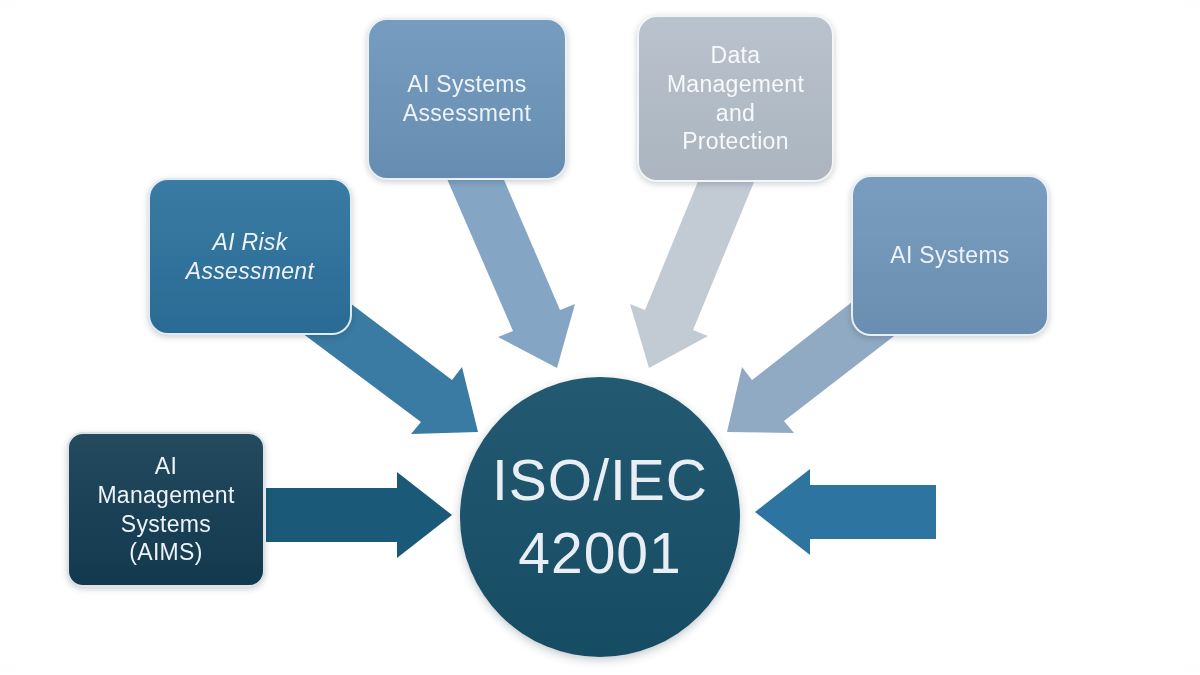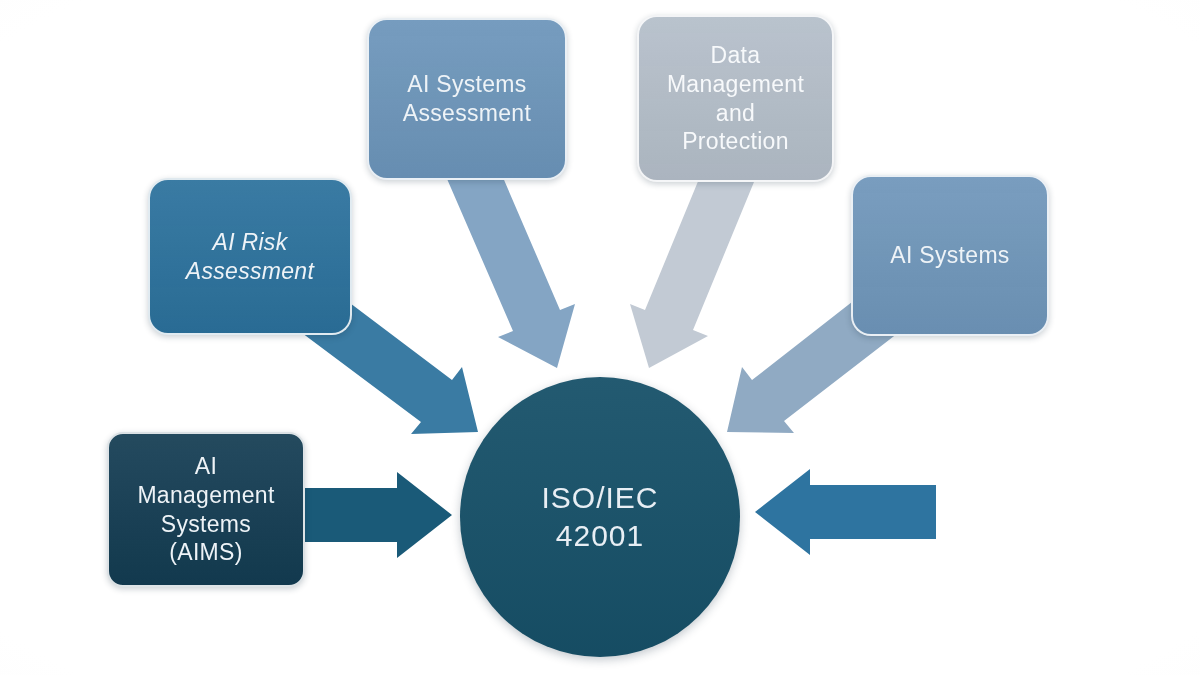--- a/index.html
+++ b/index.html
@@ -32,38 +32,38 @@
   .box-control  { left: 934px; top: 432px; width: 197px; height: 162px; }
   .center-circle {
     position: absolute; left: 460px; top: 377px; width: 280px; height: 280px;
     border-radius: 50%; border: none;
     display: flex; align-items: center; justify-content: center;
     text-align: center; color: #e8eef4;
     box-shadow: 0 3px 10px rgba(20,40,60,0.25);
     background-image: linear-gradient(180deg, rgba(255,255,255,0.05), rgba(0,0,0,0.06));
   }
   .center-circle .label {
-    white-space: pre-line; font-size: 30px; line-height: 1.28; letter-spacing: 1px;
+    white-space: pre-line; font-size: 57px; line-height: 1.28; letter-spacing: 1px;
   }
 </style>
 </head>
 <body>
 
 <div class="stage">
 
   <svg class="arrows" viewBox="0 0 1200 675" aria-hidden="true">
     <polygon points="266,488 397,488 397,472 452,515 397,558 397,542 266,542" fill="#1a5a78"></polygon>
     <polygon points="302,333 421,422 411,434 478,432 462,367 452,380 334,291" fill="#3a7ba3"></polygon>
     <polygon points="441,165 513,331 498,337 557,368 575,304 560,310 489,145" fill="#84a5c4"></polygon>
     <polygon points="713,145 645,310 630,304 649,368 708,336 693,330 761,165" fill="#c2cad4"></polygon>
     <polygon points="866,291 752,380 742,367 727,432 794,433 784,421 898,333" fill="#90aac3"></polygon>
     <polygon points="936,485 810,485 810,469 755,512 810,555 810,539 936,539" fill="#2e74a0"></polygon>
   </svg>
 
-  <div class="node box-aims" style="background-color: rgb(19, 60, 82); margin-left: 40px;">
+  <div class="node box-aims" style="background-color: rgb(19, 60, 82);">
     <span class="label">AI
 Management
 Systems
 (AIMS)</span>
   </div>
 
   <div class="node box-risk" style="background-color: rgb(43, 113, 156); font-style: italic;">
     <span class="label">AI Risk
 Assessment</span>
   </div>

